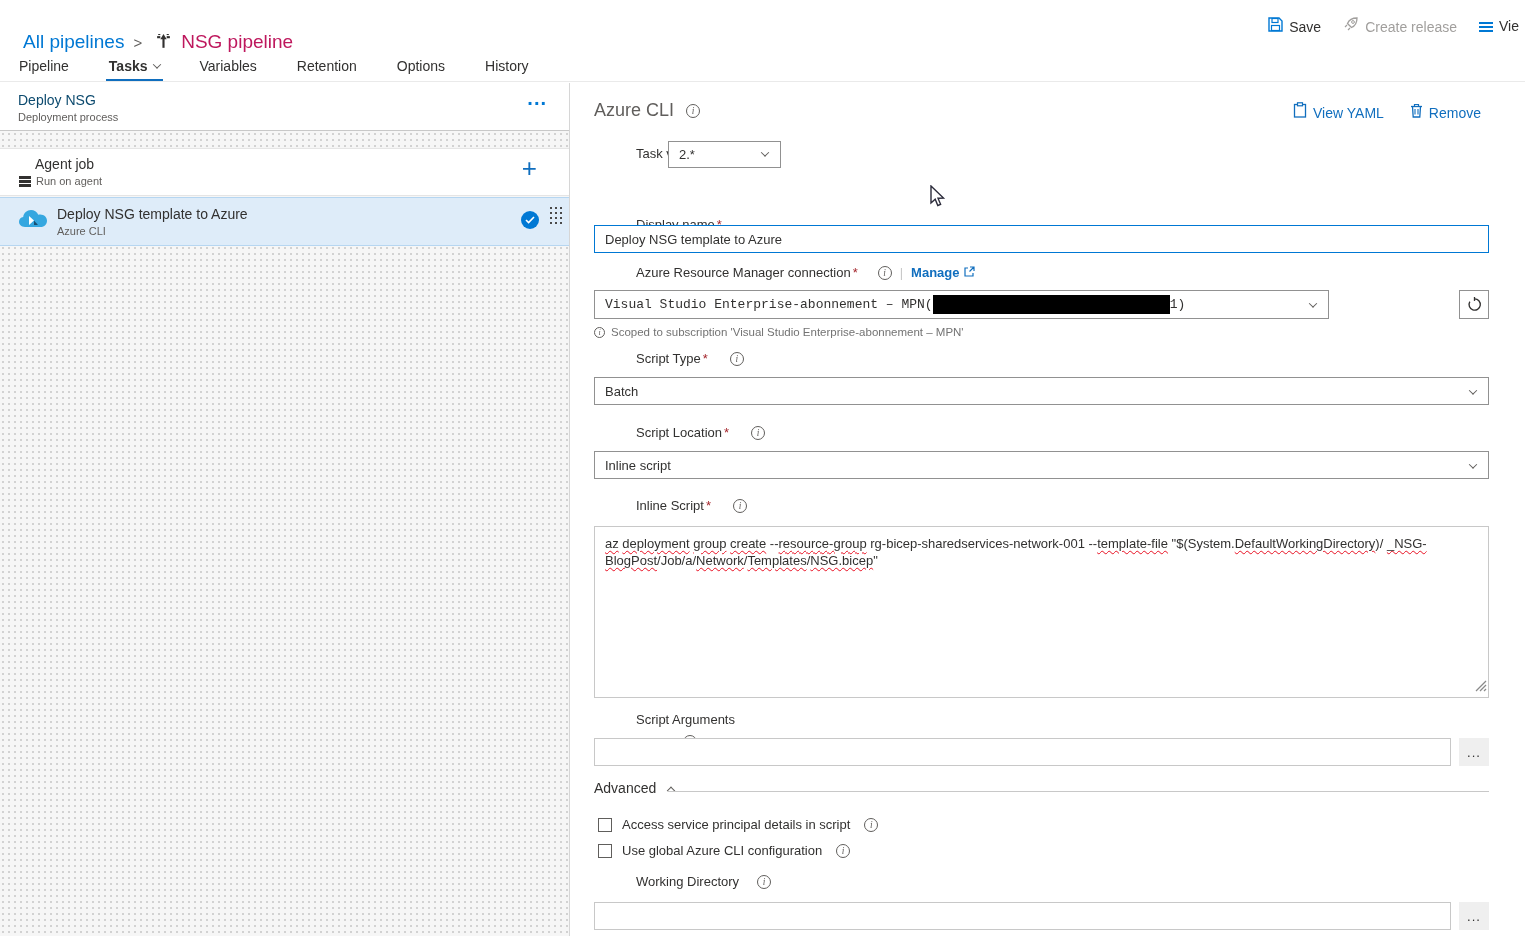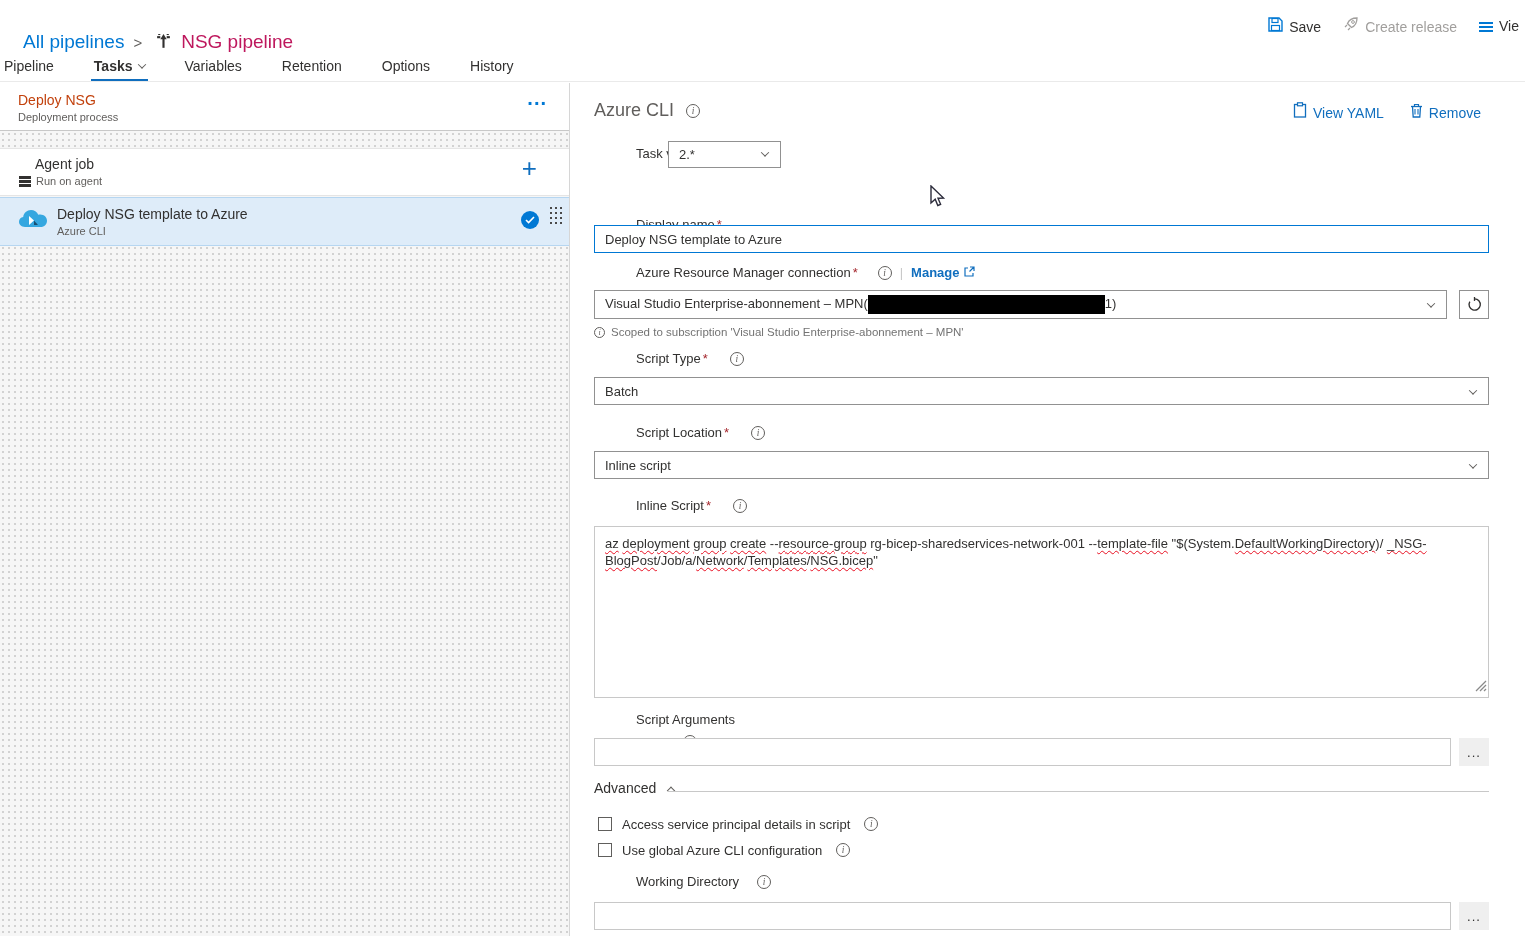--- a/index.html
+++ b/index.html
@@ -16,34 +16,34 @@
 
   .top-actions { position:absolute; right:0; top:16px; display:flex; align-items:center; gap:22px; font-size:14px; white-space:nowrap; }
   .action-btn { display:inline-flex; align-items:flex-end; gap:6px; color:#323130; cursor:pointer; }
   .action-btn.disabled { color:#a19f9d; cursor:default; }
   .action-btn.truncated { overflow:hidden; width:46px; }
   .list-icon { display:inline-block; width:14px; }
   .list-icon i { display:block; height:2px; background:#0078d4; margin:2px 0; }
 
   
   .tabbar { position:absolute; left:0; top:50px; width:1525px; height:32px; border-bottom:1px solid #eaeaea; }
-  .tabs { display:flex; gap:40px; padding-left:4px; height:100%; align-items:flex-end; font-size:14px; }
+  .tabs { display:flex; gap:40px; padding-left:19px; height:100%; align-items:flex-end; font-size:14px; }
   .tab { position:relative; height:100%; display:flex; align-items:center; gap:6px; cursor:pointer; color:#323130; }
   .tab.active { font-weight:bold; }
   .tab.active::after { content:""; position:absolute; left:-3px; right:-3px; bottom:0; height:2px; background:#106ebe; }
   .chev { display:inline-block; width:6px; height:6px; border-right:1.4px solid #605e5c; border-bottom:1.4px solid #605e5c; transform:rotate(45deg) translate(-1px,-1px); }
   .chev.up { transform:rotate(225deg) translate(-2px,-2px); }
 
   
   .left-panel { position:absolute; left:0; top:83px; width:570px; height:853px;
     background-color:#f6f6f6;
     background-image:radial-gradient(#d2d2d2 1px, transparent 1px);
     background-size:6px 6px; border-right:1px solid #d6d6d6; }
   .process-header { position:absolute; left:0; top:0; width:100%; height:48px; background:#fff; border-bottom:1px solid #c8c8c8; }
-  .process-title { position:absolute; left:18px; top:9px; font-size:14px; color:#c2410c; }
+  .process-title { position:absolute; left:18px; top:9px; font-size:14px; color:#0c4a6e; }
   .process-sub { position:absolute; left:18px; top:28px; font-size:11px; color:#605e5c; }
   .dots-btn { position:absolute; right:22px; top:4px; color:#0078d4; font-size:20px; font-weight:bold; letter-spacing:1px; cursor:pointer; }
 
   .agent-row { position:absolute; left:0; top:65px; width:100%; height:48px; background:#fff; border-top:1px solid #e5e5e5; border-bottom:1px solid #e5e5e5; }
   .agent-title { position:absolute; left:35px; top:7px; font-size:14px; }
   .agent-sub { position:absolute; left:35px; top:26px; font-size:11px; color:#605e5c; display:flex; align-items:center; gap:5px; }
   .agent-sub .srv { margin-left:-16px; }
   .plus-btn { position:absolute; right:32px; top:6px; color:#106ebe; font-size:26px; font-weight:200; line-height:26px; cursor:pointer; }
 
   .task-row { position:absolute; left:0; top:114px; width:100%; height:49px; background:#deecf9; border-top:1px solid #b6d6f1; border-bottom:1px solid #b6d6f1; cursor:pointer; }
@@ -79,21 +79,21 @@
   .squiggle { text-decoration:underline; text-decoration-style:wavy; text-decoration-color:#e81123; text-decoration-thickness:1px; text-underline-offset:2px; }
   .resize-grip { position:absolute; right:1px; bottom:1px; }
 
   .more-btn { position:absolute; width:30px; height:28px; background:#efefef; color:#323130; font-size:13px; display:flex; align-items:center; justify-content:center; letter-spacing:1px; cursor:pointer; }
 
   .refresh-btn { position:absolute; left:888px; top:207px; width:30px; height:29px; border:1px solid #919191; background:#fff; display:flex; align-items:center; justify-content:center; cursor:pointer; }
 
   .adv-header { position:absolute; left:23px; top:697px; font-size:14px; color:#323130; display:flex; align-items:center; gap:12px; cursor:pointer; }
   .adv-rule { position:absolute; left:97px; top:708px; width:821px; height:1px; background:#c8c8c8; }
 
-  .cb-row { position:absolute; display:flex; gap:10px; font-size:13px; }
+  .cb-row { position:absolute; display:flex; align-items:center; gap:10px; font-size:13px; }
   .checkbox { width:14px; height:14px; border:1px solid #605e5c; background:#fff; flex:none; cursor:pointer; }
 
   .sep-pipe { color:#c8c8c8; }
   .manage-link { color:#106ebe; font-weight:bold; display:inline-flex; align-items:center; gap:5px; cursor:pointer; }
 
   .cursor { position:absolute; left:930px; top:185px; pointer-events:none; z-index:50; }
 </style>
 </head>
 <body>
 
@@ -280,21 +280,21 @@
       <span class="manage-link">
         <span>Manage</span>
         <span>
           <svg width="11" height="11" viewBox="0 0 11 11">
               <path d="M4 2 H1 V10 H9 V7" fill="none" stroke="#106ebe" stroke-width="1.2"></path>
               <path d="M6 1 H10 V5 M10 1 L5.5 5.5" fill="none" stroke="#106ebe" stroke-width="1.2"></path>
             </svg>
         </span>
       </span>
     </div>
-    <div class="dbox" style="left:23px; top:207px; width:853px; height:29px;">
+    <div class="dbox" style="left:23px; top:207px; width:735px; height:29px;font-family:Liberation Mono, monospace;">
       <span><span>Visual Studio Enterprise-abonnement – MPN(</span><span class="redacted"></span><span>1)</span></span>
       <span class="chev"></span>
     </div>
     <div class="refresh-btn">
       <svg width="15" height="15" viewBox="0 0 16 16">
           <path d="M8 2 A6 6 0 1 1 3 5" fill="none" stroke="#323130" stroke-width="1.4"></path>
           <path d="M8 0 v4.2" stroke="#323130" stroke-width="1.4"></path>
         </svg>
     </div>
     <div class="scoped-note" style="left:23px; top:243px;">

